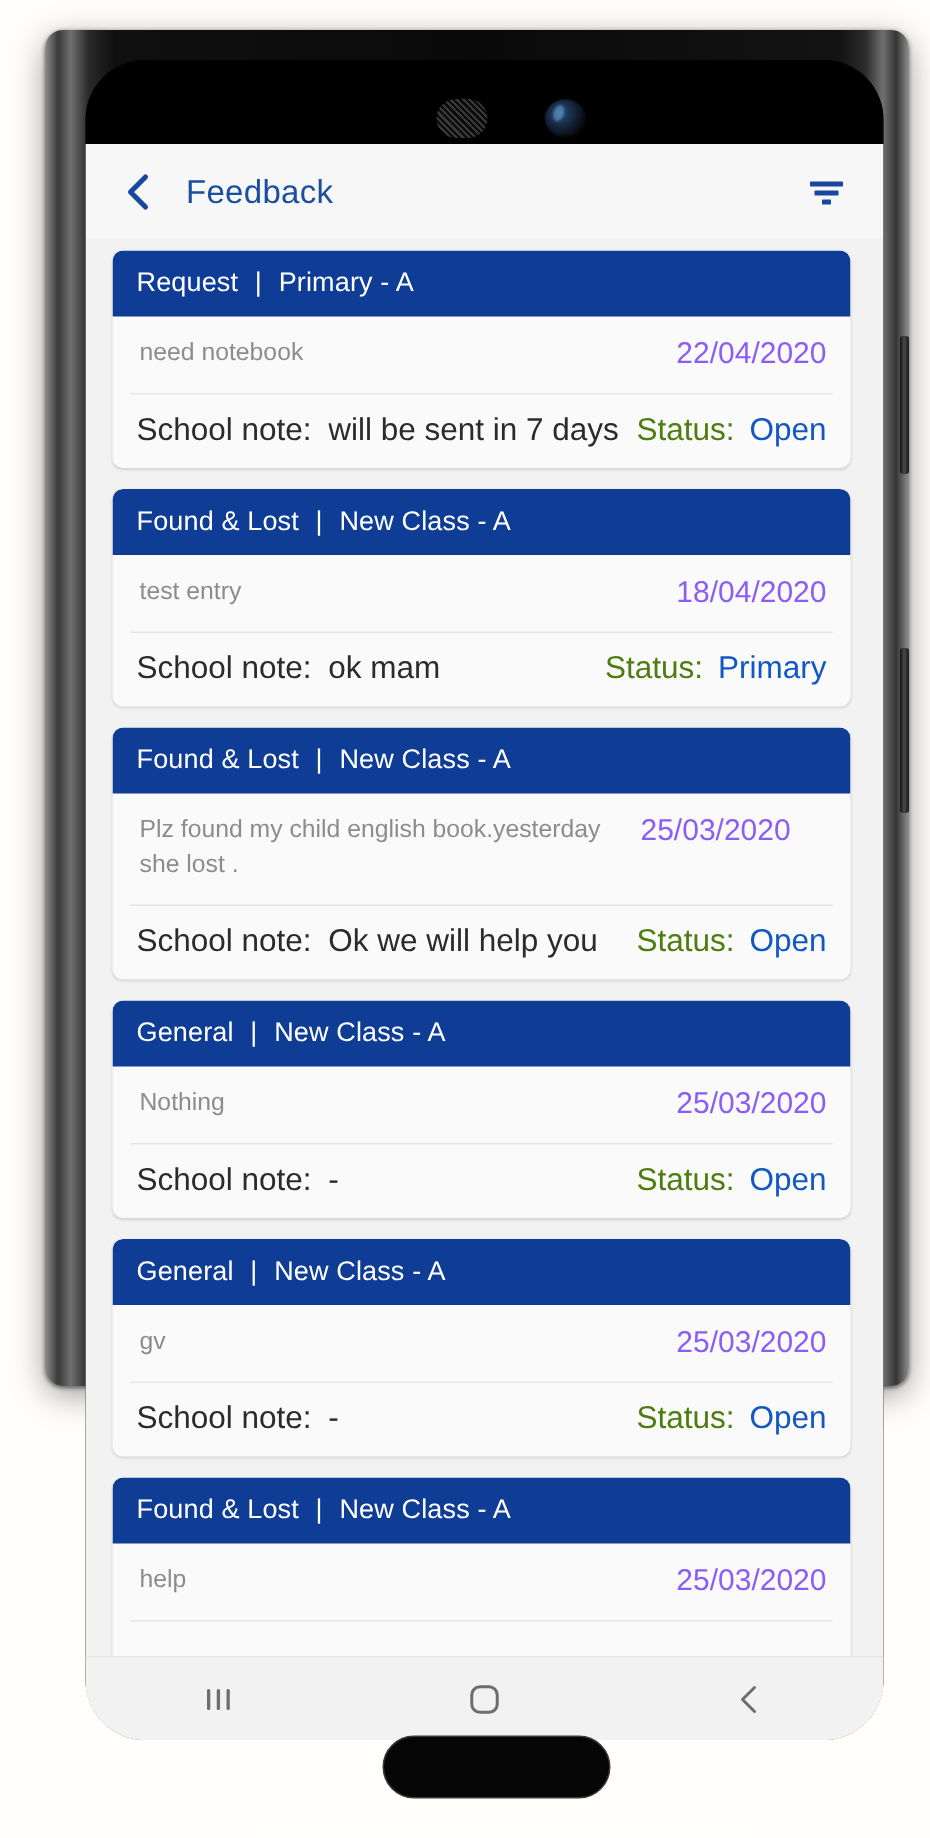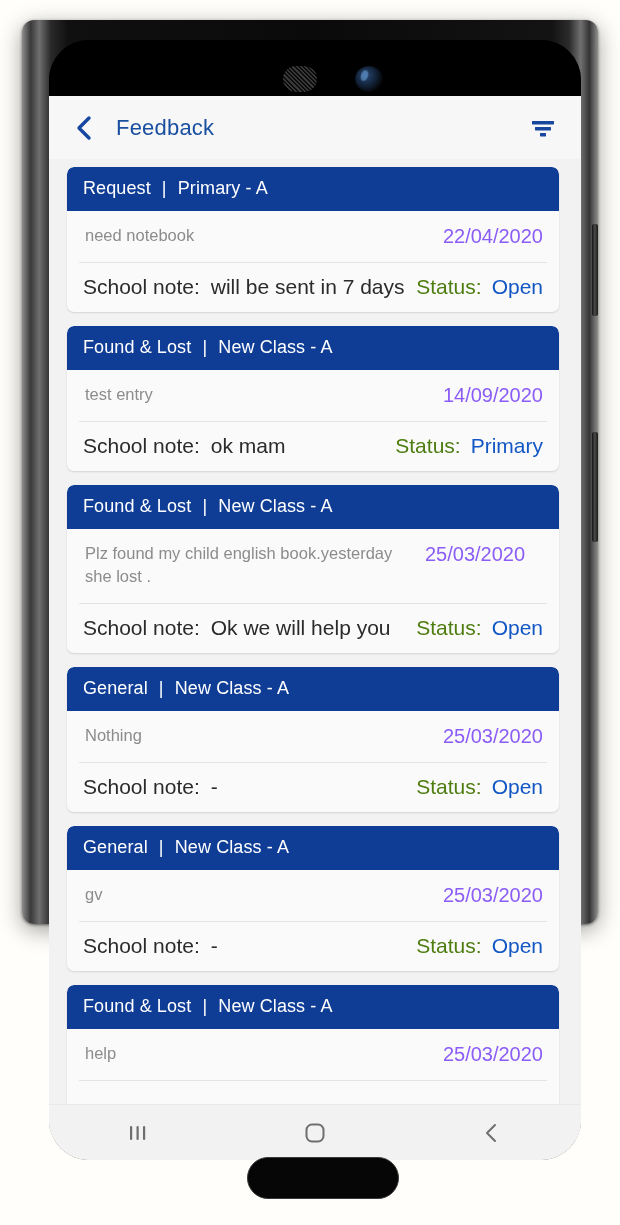--- a/index.html
+++ b/index.html
@@ -15,21 +15,21 @@
   #stage {
     position: relative;
     width: 620px;
     height: 1225px;
     background: #fffefa;
   }
 
   
   .phone-outer {
     position: absolute;
-    left: 22px;
+    left: 30px;
     top: 20px;
     width: 576px;
     height: 904px;
     border-radius: 12px;
     background:
       linear-gradient(90deg,
         #8e8e8e 0%,
         #3a3a3a 1.5%,
         #6f6f6f 3%,
         #2a2a2a 5%,
@@ -181,21 +181,21 @@
     font-size: 18px;
     letter-spacing: 0.1px;
     border-radius: 7px 7px 0 0;
   }
   .card-header .sep { padding: 0 6px; }
 
   .card-body {
     padding: 13px 16px 0 16px;
     display: flex;
     align-items: flex-start;
-    gap: 12px;
+    gap: 6px;
   }
   .msg {
     flex: 1 1 auto;
     font-size: 16.5px;
     color: #8c8c8c;
     line-height: 1.42;
     padding-left: 2px;
   }
   .date {
     flex: none;
@@ -311,21 +311,21 @@
           </div>
 
           <div class="card">
             <div class="card-header">
               <span>Found  &amp; Lost</span>
               <span class="sep">|</span>
               <span>New Class - A</span>
             </div>
             <div class="card-body">
               <div class="msg">test entry</div>
-              <div class="date">14/09/2020</div>
+              <div class="date">18/04/2020</div>
             </div>
             <div class="divider"></div>
             <div class="card-foot">
               <span class="foot-label">School note:</span>
               <span class="foot-note">ok mam</span>
               <span class="status-label">Status:</span>
               <span class="status-value">Primary</span>
             </div>
           </div>
 

